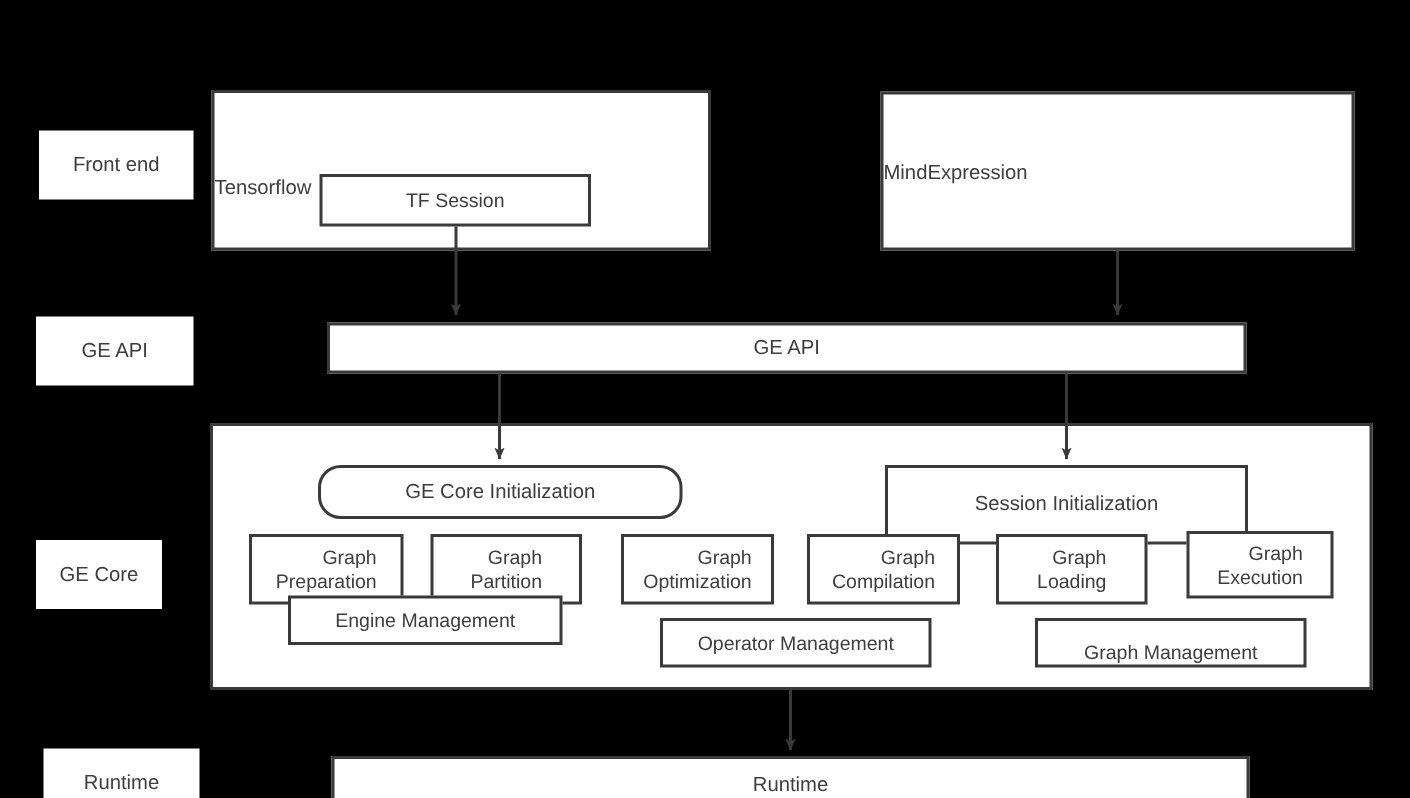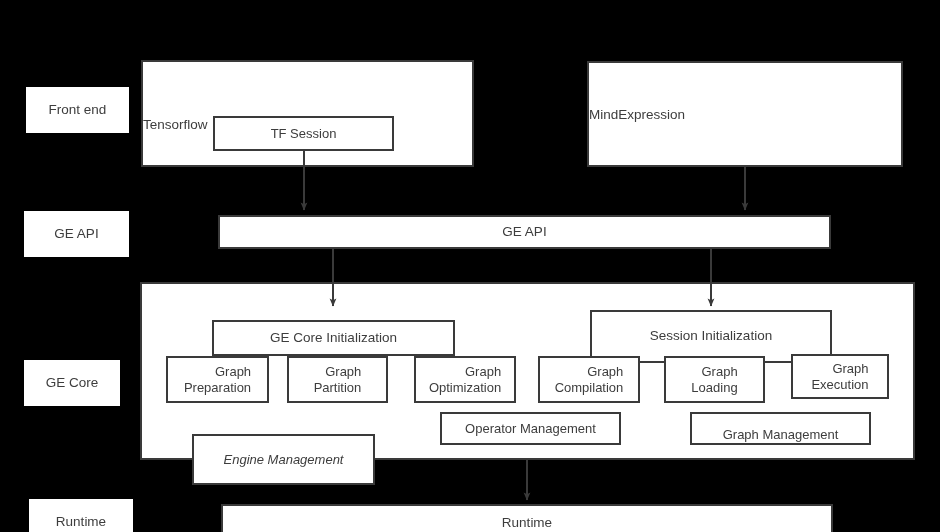--- a/index.html
+++ b/index.html
@@ -78,21 +78,21 @@
 <div id="diagram">
 
   <div class="box stage-label" style="left:26px; top:51px; width:103px; height:46px;">
     <span>Front end</span>
   </div>
 
   <div class="box stage-label" style="left:24px; top:175px; width:105px; height:46px;">
     <span>GE API</span>
   </div>
 
-  <div class="box stage-label" style="left:24px; top:324px; width:96px; height:46px;">
+  <div class="box stage-label" style="left:24px; top:324px; width:84px; height:46px;">
     <span>GE Core</span>
   </div>
 
   <div class="box stage-label" style="left:29px; top:463px; width:104px; height:46px;">
     <span>Runtime</span>
   </div>
 
   <div class="box container-box" style="left:141px; top:24px; width:333px; height:107px;">
     <div class="container-title" style="top:55px;">Tensorflow</div>
   </div>
@@ -104,21 +104,21 @@
   <div class="box container-box" style="left:587px; top:25px; width:316px; height:106px;">
     <div class="container-title" style="top:44px;">MindExpression</div>
   </div>
 
   <div class="box wide-bar" style="left:218px; top:179px; width:613px; height:34px;">
     <span>GE API</span>
   </div>
 
   <div class="box container-box" style="left:140px; top:246px; width:775px; height:178px;"></div>
 
-  <div class="box init-box" style="left:212px; top:284px; width:243px; height:36px;">
+  <div class="box init-box" style="left:212px; top:274px; width:243px; height:36px;border-radius:15px;">
     <span>GE Core Initialization</span>
   </div>
 
   <div class="box init-box" style="left:590px; top:274px; width:242px; height:53px;">
     <span>Session Initialization</span>
   </div>
 
   <div class="box small-box" style="left:166px; top:320px; width:103px; height:47px;">
     <span>Graph
 Preparation</span>
@@ -142,21 +142,21 @@
   <div class="box small-box" style="left:664px; top:320px; width:101px; height:47px;">
     <span>Graph
 Loading</span>
   </div>
 
   <div class="box small-box" style="left:791px; top:318px; width:98px; height:45px;">
     <span>Graph
 Execution</span>
   </div>
 
-  <div class="box mgmt-box" style="left:192px; top:398px; width:183px; height:51px;font-style:italic;">
+  <div class="box mgmt-box" style="left:192px; top:361px; width:183px; height:33px;">
     <span>Engine Management</span>
   </div>
 
   <div class="box mgmt-box" style="left:440px; top:376px; width:181px; height:33px;text-align:right;">
     <span>Operator Management</span>
   </div>
 
   <div class="box mgmt-box" style="left:690px; top:376px; width:181px; height:33px;align-items:flex-end;">
     <span>Graph Management</span>
   </div>

